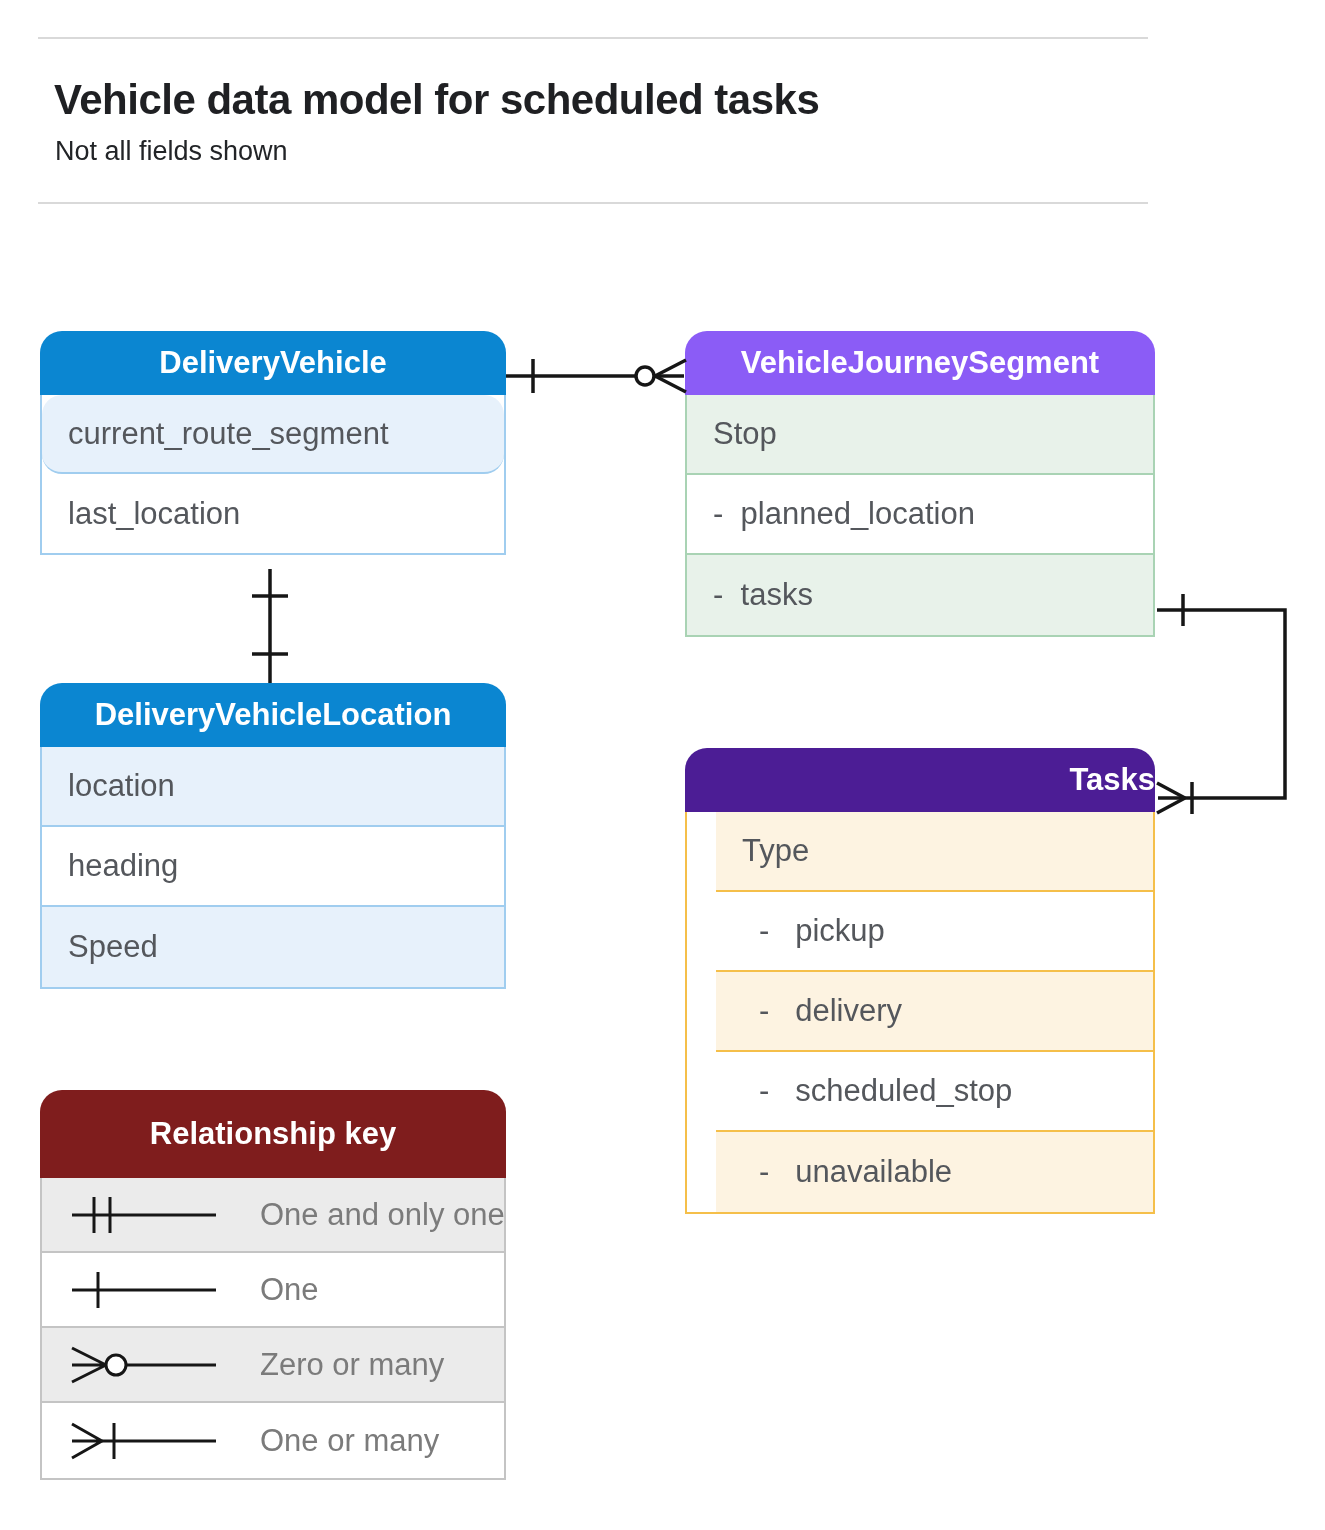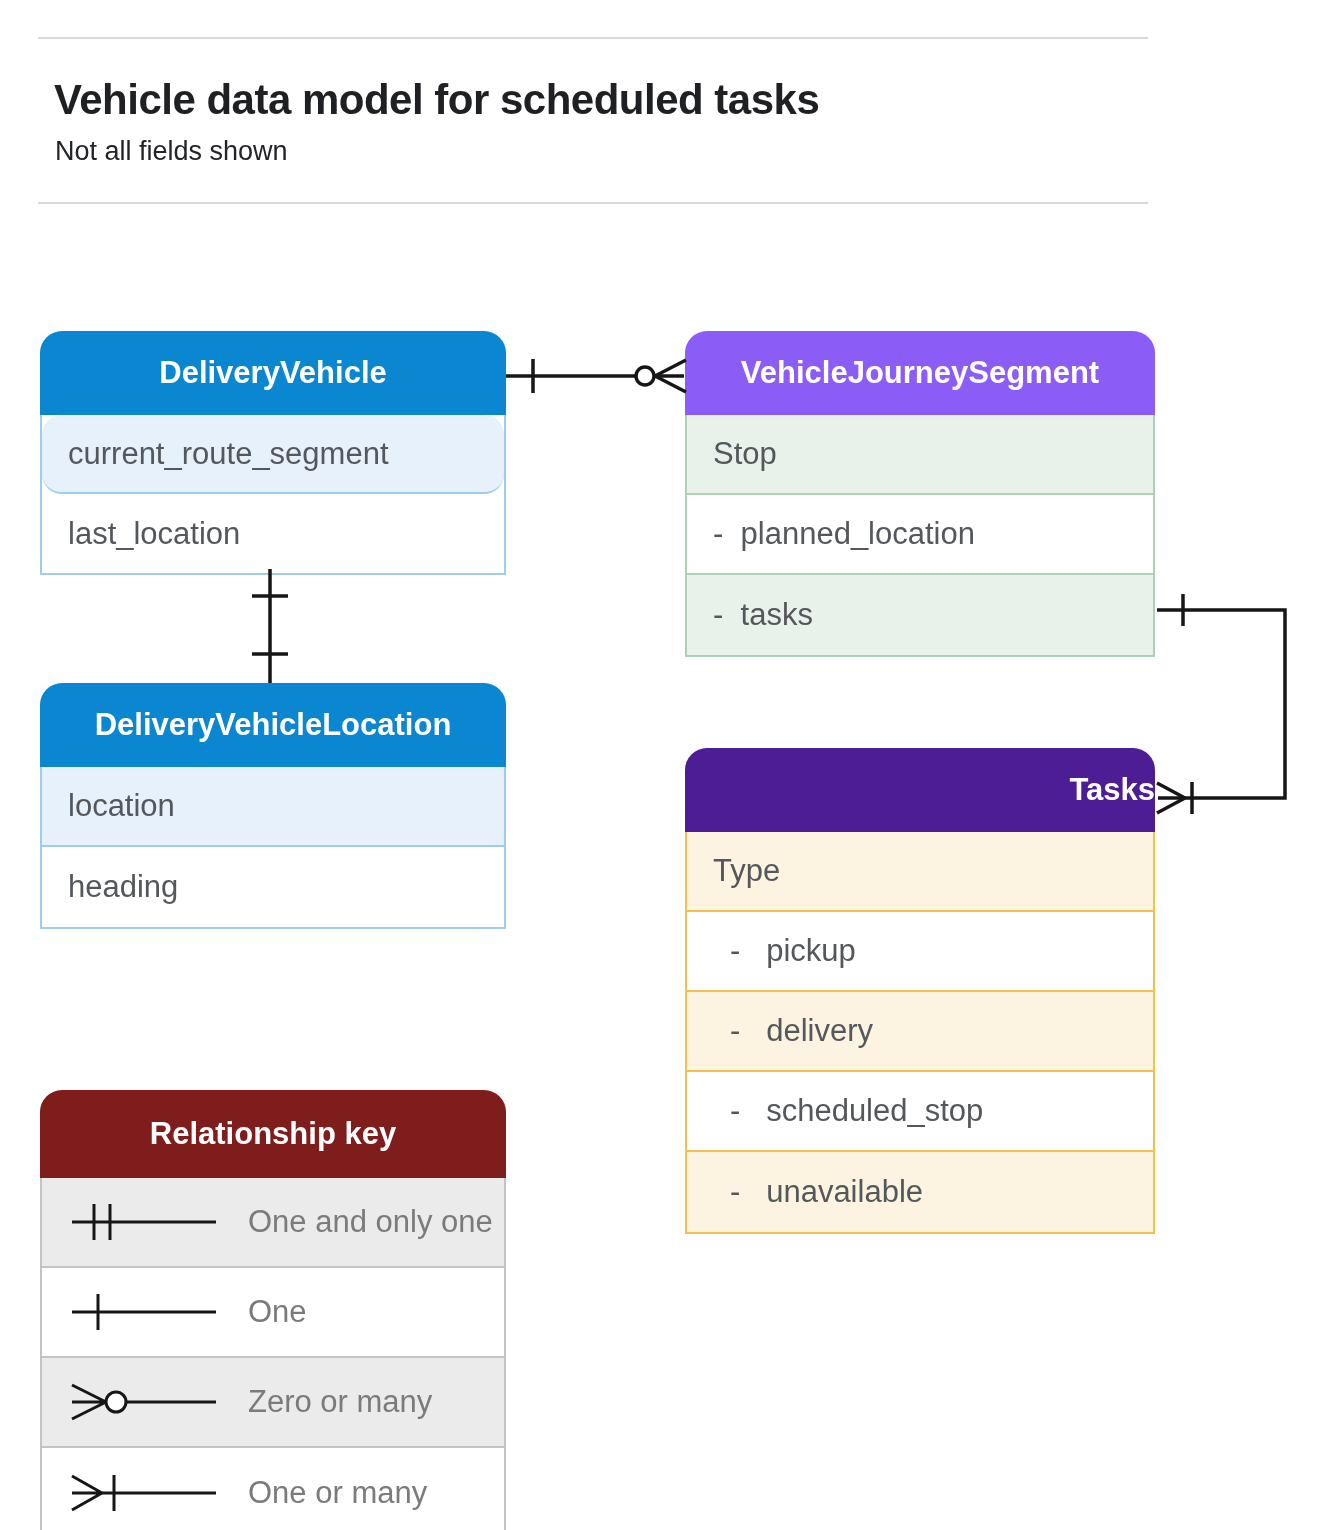--- a/index.html
+++ b/index.html
@@ -7,21 +7,21 @@
   #canvas{position:relative;width:1325px;height:1530px;background:#ffffff;overflow:hidden;}
 
   .rule{position:absolute;left:38px;width:1110px;height:2px;background:#d9d9d9;}
   #rule-top{top:37px;}
   #rule-bottom{top:202px;}
 
   #page-title{position:absolute;left:54px;top:76px;font-size:42px;font-weight:bold;color:#1f2023;letter-spacing:-0.5px;}
   #page-subtitle{position:absolute;left:55px;top:136px;font-size:27px;color:#222427;}
 
   .entity{position:absolute;box-sizing:border-box;}
-  .ehead{box-sizing:border-box;height:84px;border-radius:22px 22px 0 0;display:flex;align-items:center;justify-content:center;
+  .ehead{box-sizing:border-box;height:64px;border-radius:22px 22px 0 0;display:flex;align-items:center;justify-content:center;
          color:#ffffff;font-size:31px;font-weight:bold;}
   .ebody{box-sizing:border-box;border-style:solid;border-width:2px;border-top:none;background:#ffffff;}
   .row{box-sizing:border-box;height:80px;display:flex;align-items:center;padding-left:26px;
        font-size:31px;color:#54575c;border-bottom:2px solid transparent;}
   .row:last-child{border-bottom:none;}
   .row span{white-space:pre;}
 
   
   .blue .ehead{background:#0b86d1;}
   .blue .ebody{border-color:#a0cdef;}
@@ -33,28 +33,28 @@
   
   .green .ehead{background:#8b5cf6;}
   .green .ebody{border-color:#a9d3b4;}
   .green .row{border-bottom-color:#a9d3b4;}
   .green .row:nth-child(odd){background:#e8f2ea;}
   .green .row:nth-child(even){background:#ffffff;}
 
   
   .orange .ehead{background:#4c1d95;justify-content:flex-end;}
   .orange .ebody{border-color:#f5bf4a;}
-  .orange .row{border-bottom-color:#f5bf4a;}
+  .orange .row{border-bottom-color:#f5bf4a;margin-left:29px;}
   .orange .row:nth-child(odd){background:#fdf3e1;}
   .orange .row:nth-child(even){background:#ffffff;}
 
   
   .gray .ehead{background:#7f1d1d;height:88px;}
   .gray .ebody{border-color:#c4c4c4;}
-  .gray .row{border-bottom-color:#c4c4c4;height:90px;color:#7b7b7b;}
+  .gray .row{border-bottom-color:#c4c4c4;height:75px;color:#7b7b7b;gap:12px;}
   .gray .row:nth-child(odd){background:#ebebeb;}
   .gray .row:nth-child(even){background:#ffffff;}
 
   .e-dv{left:40px;top:331px;width:466px;}
   .e-dv .row{height:79px;border-radius:20px;}
   .e-vjs{left:685px;top:331px;width:470px;}
   .e-dvl{left:40px;top:683px;width:466px;}
   .e-tasks{left:685px;top:748px;width:470px;}
   .e-key{left:40px;top:1090px;width:466px;}
 
@@ -111,20 +111,23 @@
   <div class="entity blue e-dvl">
     <div class="ehead">
       <span>DeliveryVehicleLocation</span>
     </div>
     <div class="ebody">
       <div class="row">
           <span>location</span>
         </div>
       <div class="row">
           <span>heading</span>
+        </div>
+      <div class="row">
+          <span>Speed</span>
         </div>
     </div>
   </div>
 
   <div class="entity orange e-tasks">
     <div class="ehead">
       <span>Tasks</span>
     </div>
     <div class="ebody">
       <div class="row">

